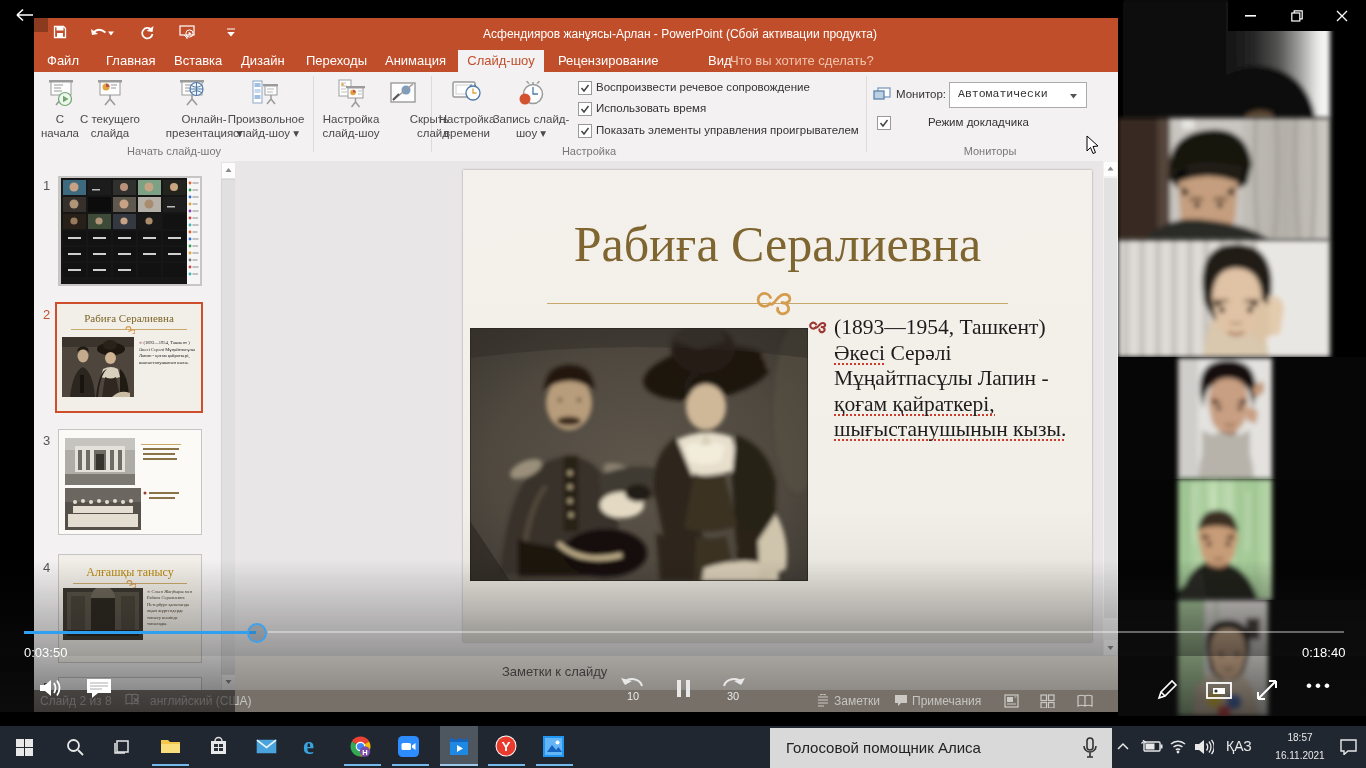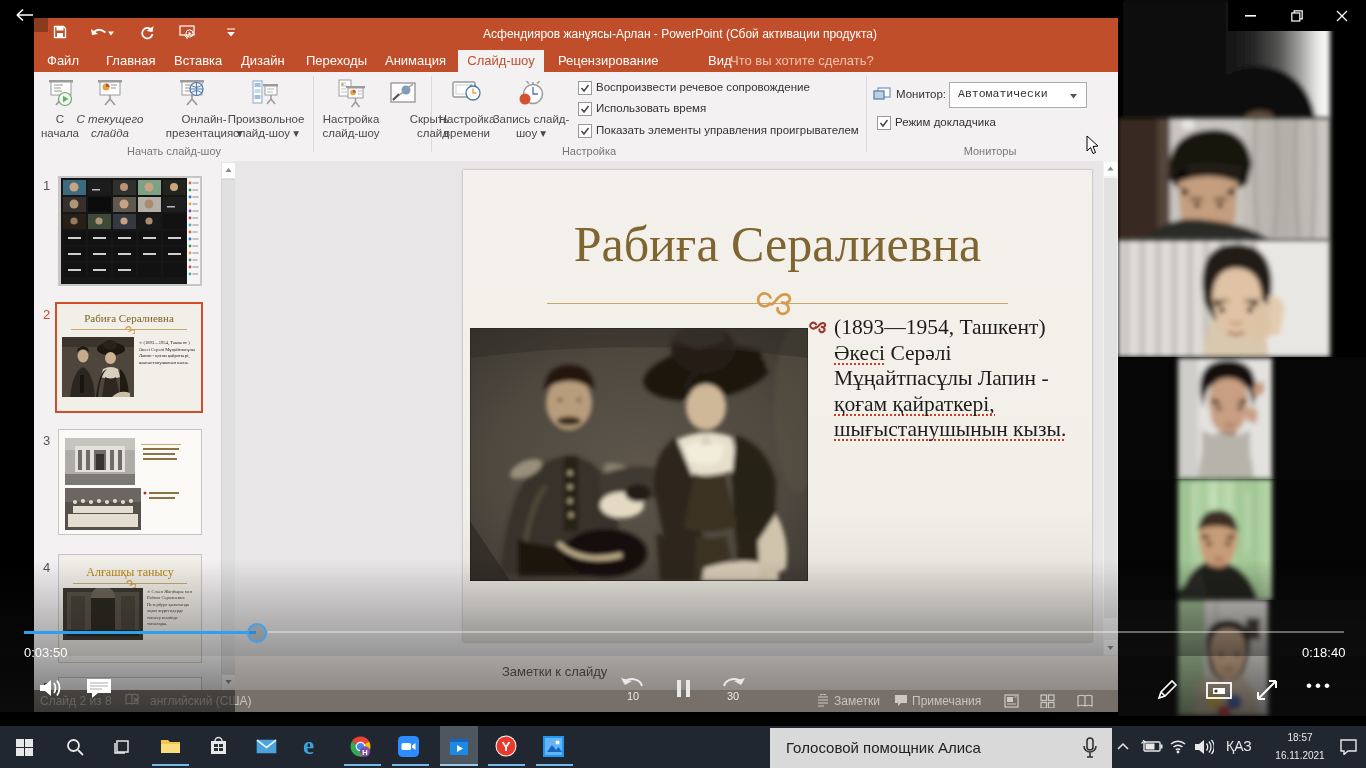--- a/index.html
+++ b/index.html
@@ -97,21 +97,21 @@
     </svg>
     <div class="riblabel" style="left:-19px;top:40px;width:90px;">С<br>начала</div>
     <svg class="abs" style="left:61px;top:6px" width="30" height="32" viewBox="0 0 30 32">
       <rect x="3" y="2" width="24" height="2.5" fill="#9b9b9b"></rect>
       <rect x="5" y="4" width="20" height="13" fill="#fdfdfd" stroke="#9b9b9b"></rect>
       <circle cx="11" cy="9" r="3.5" fill="#e2a33d"></circle>
       <path d="M11 9 L11 5.5 A3.5 3.5 0 0 1 14.5 9 z" fill="#c0504d"></path>
       <path d="M16 7 h6 M16 10 h5" stroke="#b9b9b9" stroke-width="1.4"></path>
       <path d="M15 17 v4 M10 27 l5 -6 5 6" stroke="#9b9b9b" stroke-width="1.6" fill="none"></path>
     </svg>
-    <div class="riblabel" style="left:31px;top:40px;width:90px;font-style:italic;">С текущего<br>слайда</div>
+    <div class="riblabel" style="left:31px;top:40px;width:90px;">С текущего<br>слайда</div>
     <svg class="abs" style="left:143px;top:6px" width="30" height="32" viewBox="0 0 30 32">
       <rect x="3" y="2" width="24" height="2.5" fill="#9b9b9b"></rect>
       <rect x="5" y="4" width="20" height="13" fill="#fdfdfd" stroke="#9b9b9b"></rect>
       <path d="M8 7 h8 M8 10 h6 M8 13 h7" stroke="#b9b9b9" stroke-width="1.4"></path>
       <path d="M15 17 v4 M10 27 l5 -6 5 6" stroke="#9b9b9b" stroke-width="1.6" fill="none"></path>
       <circle cx="19.5" cy="11" r="6.5" fill="#f2f7fd" stroke="#4e79a8" stroke-width="1.2"></circle>
       <path d="M13 11 h13 M19.5 4.5 v13 M14.5 7.5 q5 3.5 10 0 M14.5 14.5 q5 -3.5 10 0" stroke="#4e79a8" stroke-width="1" fill="none"></path>
     </svg>
     <div class="riblabel" style="left:125px;top:40px;width:90px;">Онлайн-<br>презентация ▾</div>
     <svg class="abs" style="left:215px;top:6px" width="32" height="32" viewBox="0 0 32 32">
@@ -194,21 +194,21 @@
       <div class="cbrow" style="left:8px;top:4px;font-family:Liberation Mono, monospace;">Автоматически</div>
       <svg class="abs" style="right:8px;top:11px" width="8" height="5">
           <path d="M0 0 h7 l-3.5 4.5 z" fill="#555"></path>
         </svg>
     </div>
     <div class="cb" style="left:843px;top:44px;">
         <svg width="12" height="12">
           <path d="M2.5 6 l2.5 3 4.5 -6" stroke="#444" stroke-width="1.5" fill="none"></path>
         </svg>
       </div>
-    <div class="cbrow" style="left:861px;top:44px;">Режим докладчика</div>
+    <div class="cbrow" style="left:894px;top:44px;">Режим докладчика</div>
     <div class="grplabel" style="left:886px;top:73px;width:140px;">Мониторы</div>
 
     <svg class="abs" style="left:1052px;top:63px" width="13" height="20" viewBox="0 0 13 20">
       <path d="M1 1 L1 16 L4.5 12.5 L7 18.5 L9.5 17.5 L7 11.5 L12 11 Z" fill="#fff" stroke="#000" stroke-width="1"></path>
     </svg>
   </div>
   <div id="thumbpanel">
 
     <div class="thumbnum" style="left:9px;top:17px;">1</div>
     <div class="thumb" style="top:15px;height:108px;">

